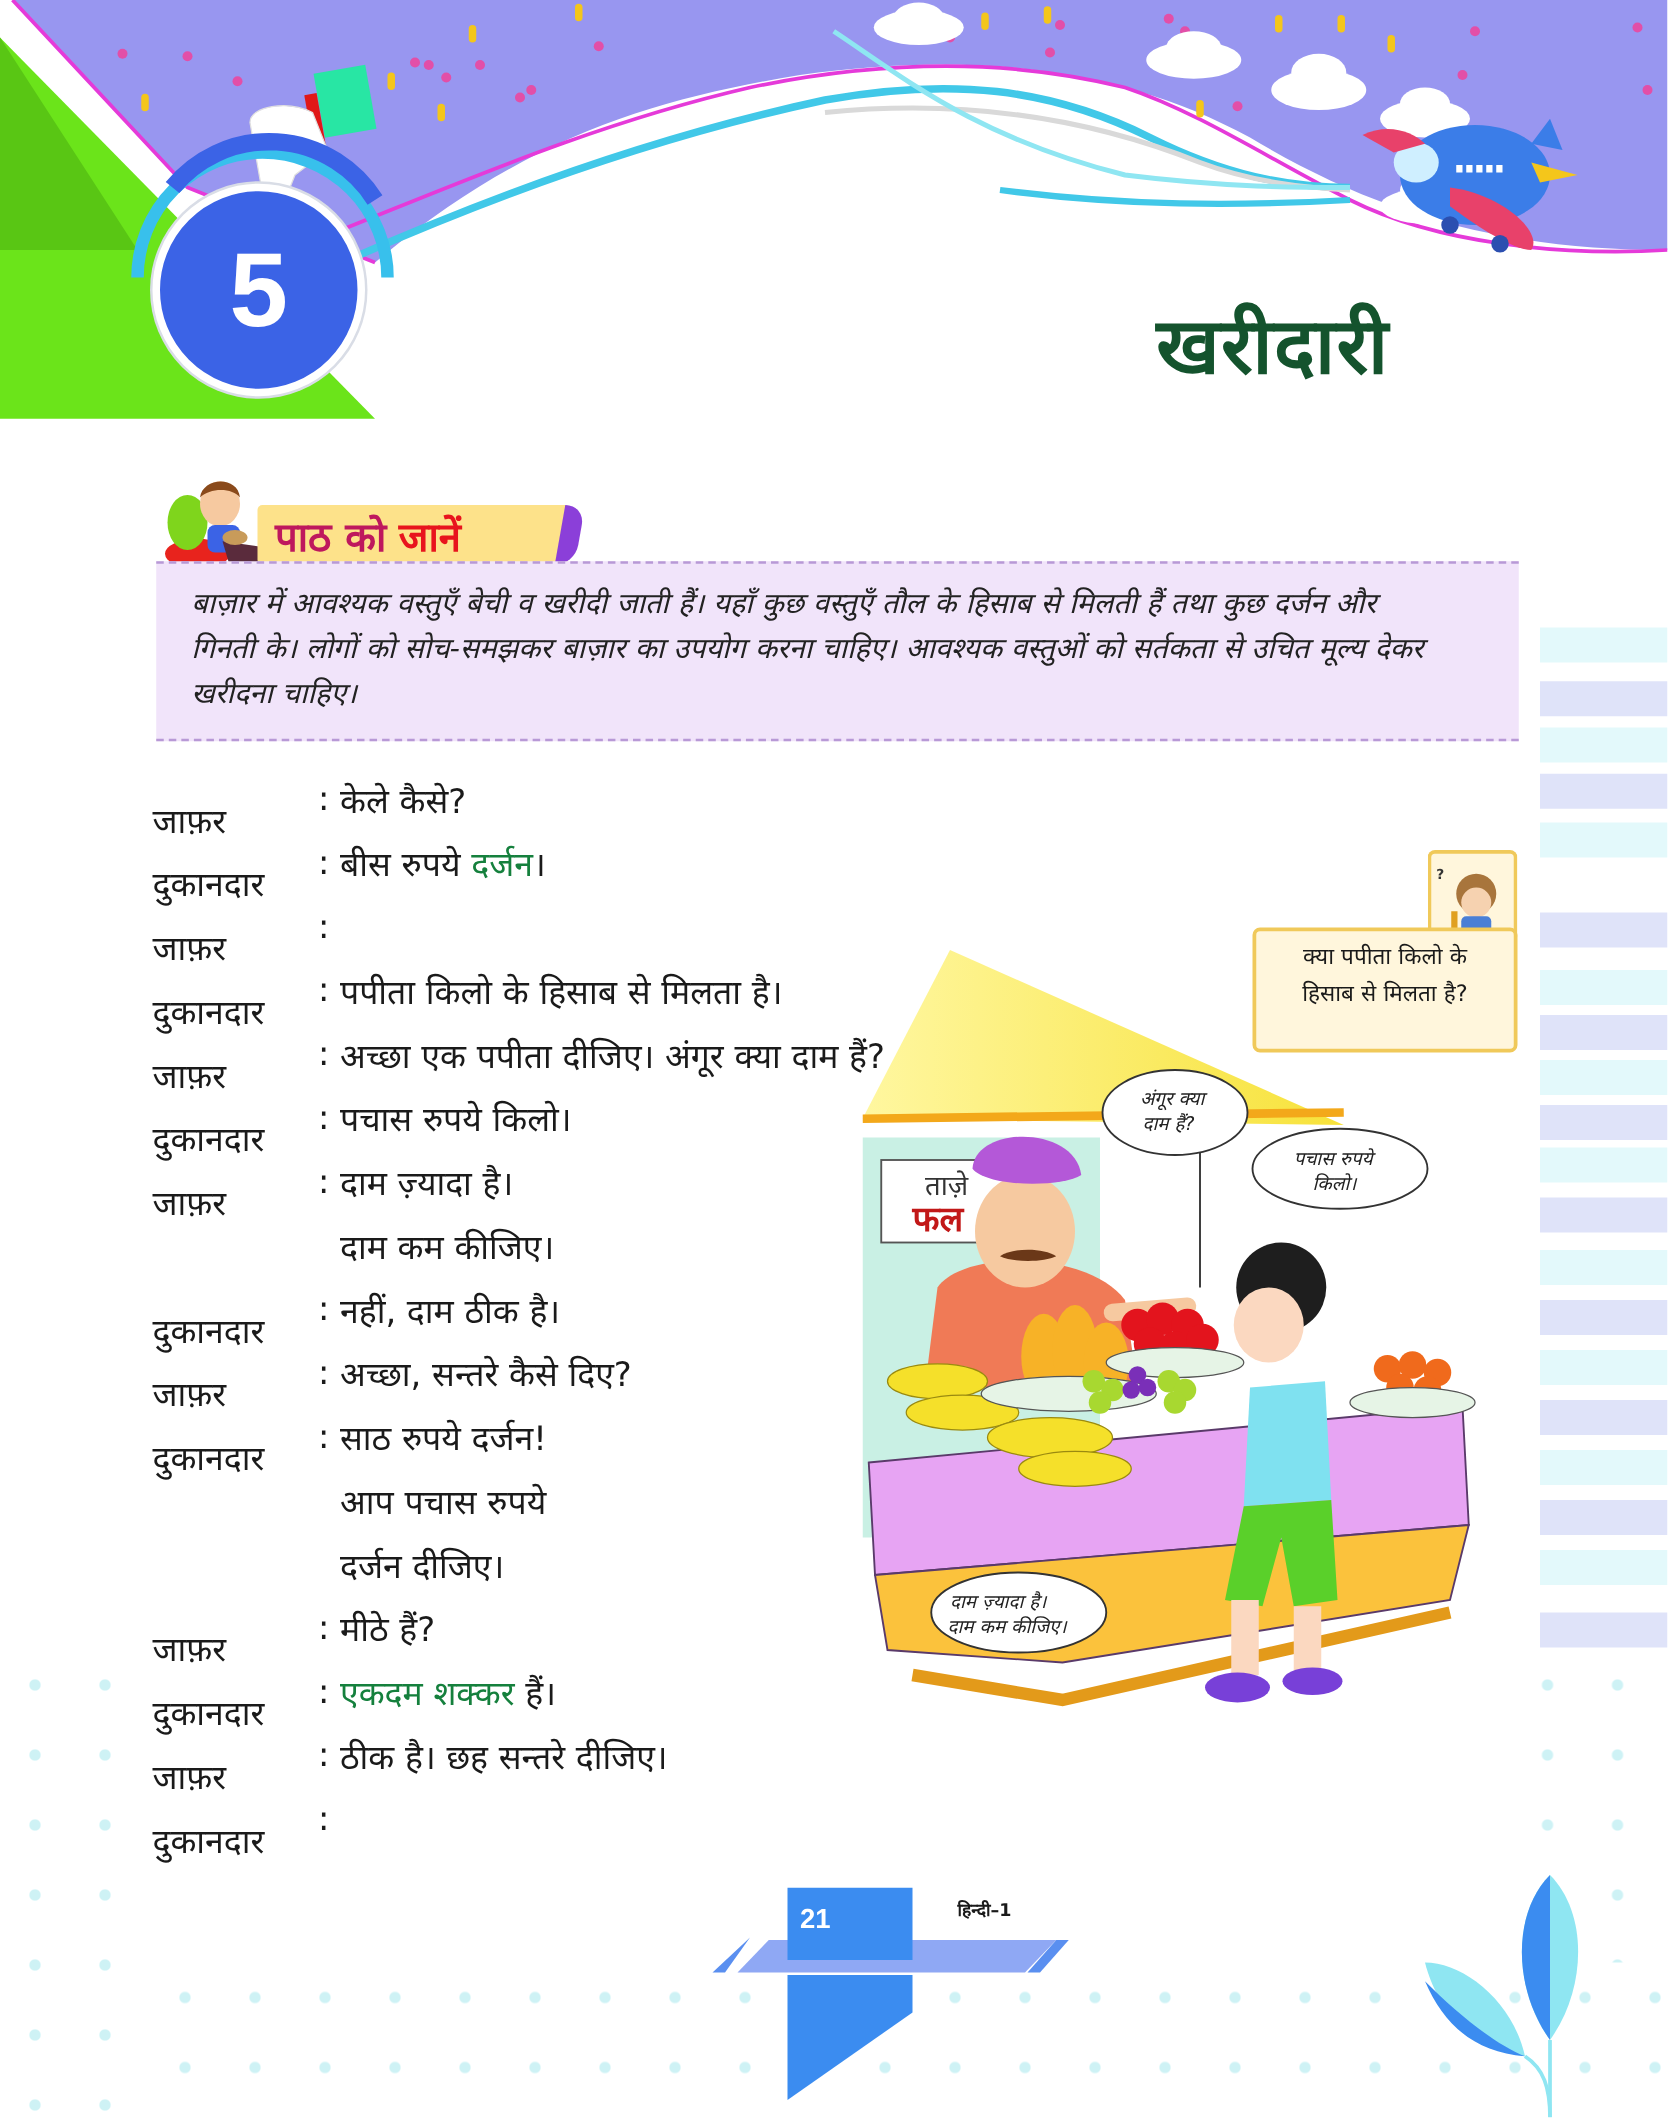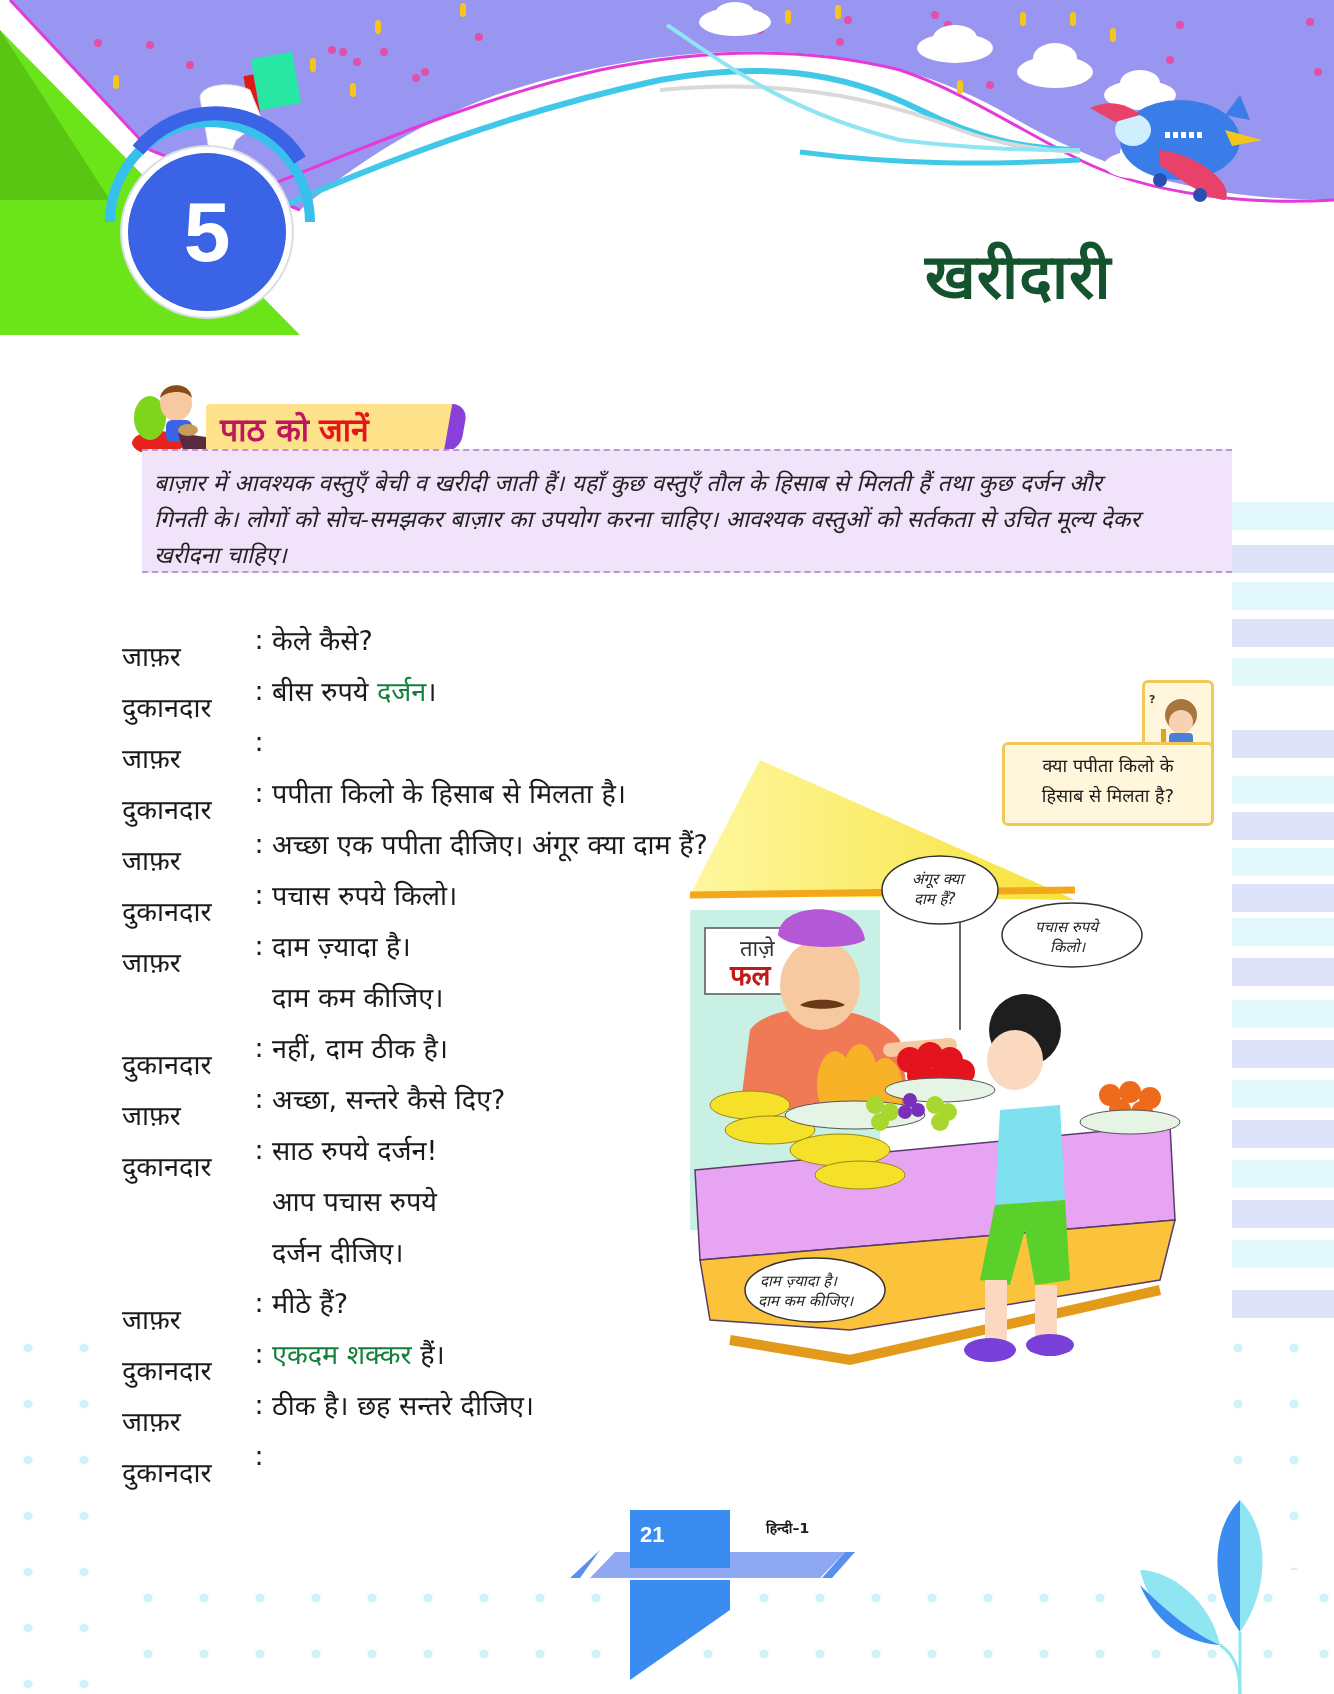--- a/index.html
+++ b/index.html
@@ -33,23 +33,23 @@
   .section-pill::after {
     content: ""; position: absolute; right: -10px; top: 0; width: 16px; height: 48px;
     background: #8b3fd9; border-radius: 0 20px 20px 0; transform: skewX(-10deg);
   }
   .section-w1 { color: #be185d; font-size: 32px; font-weight: bold; margin-right: 10px; }
   .section-w2 { color: #e8141d; font-size: 32px; font-weight: bold; }
   .reader-kid { position: absolute; left: 0; top: 0; width: 96px; height: 80px; }
 
   
   .intro-box {
-    position: absolute; left: 142px; top: 449px; width: 1090px; height: 124px;
+    position: absolute; left: 125px; top: 449px; width: 1090px; height: 144px;
     background: #f1e4fa; border-top: 2px dashed #b899d6; border-bottom: 2px dashed #b899d6;
-    padding: 14px 12px;
+    padding: 14px 28px;
   }
   .intro-text {
     font-family: "DejaVu Sans", sans-serif; font-style: italic; font-size: 23px;
     line-height: 36px; color: #222;
   }
 
   
   .dialogue { position: absolute; left: 122px; top: 614px; width: 860px; }
   .line { display: flex; height: 51px; align-items: center; font-size: 27px; }
   .speaker { width: 124px; white-space: nowrap; margin-top: 32px; }
@@ -57,21 +57,21 @@
   .speech { white-space: nowrap; }
   .hl { color: #15803d; text-align: right; }
 
   
   .note { position: absolute; left: 1002px; top: 680px; width: 212px; height: 140px; }
   .note-tab {
     position: absolute; right: 0; top: 0; width: 72px; height: 70px;
     background: #fff6dc; border: 3px solid #f0c95a; border-bottom: none; border-radius: 6px 6px 0 0;
   }
   .note-body {
-    position: absolute; left: 0; top: 62px; width: 212px; height: 84px;
+    position: absolute; left: 0; top: 62px; width: 212px; height: 100px;
     background: #fff6dc; border: 3px solid #f0c95a; border-radius: 6px;
     padding: 6px 8px; font-size: 18px; line-height: 30px; text-align: center;
   }
   .thinker { position: absolute; right: 6px; top: 6px; width: 58px; height: 58px; }
 
   
   .illustration { position: absolute; left: 690px; top: 760px; width: 520px; height: 665px; }
   .bubble-text { font-family: "DejaVu Sans", sans-serif; font-style: italic; font-size: 15px; fill: #222; }
 
   

